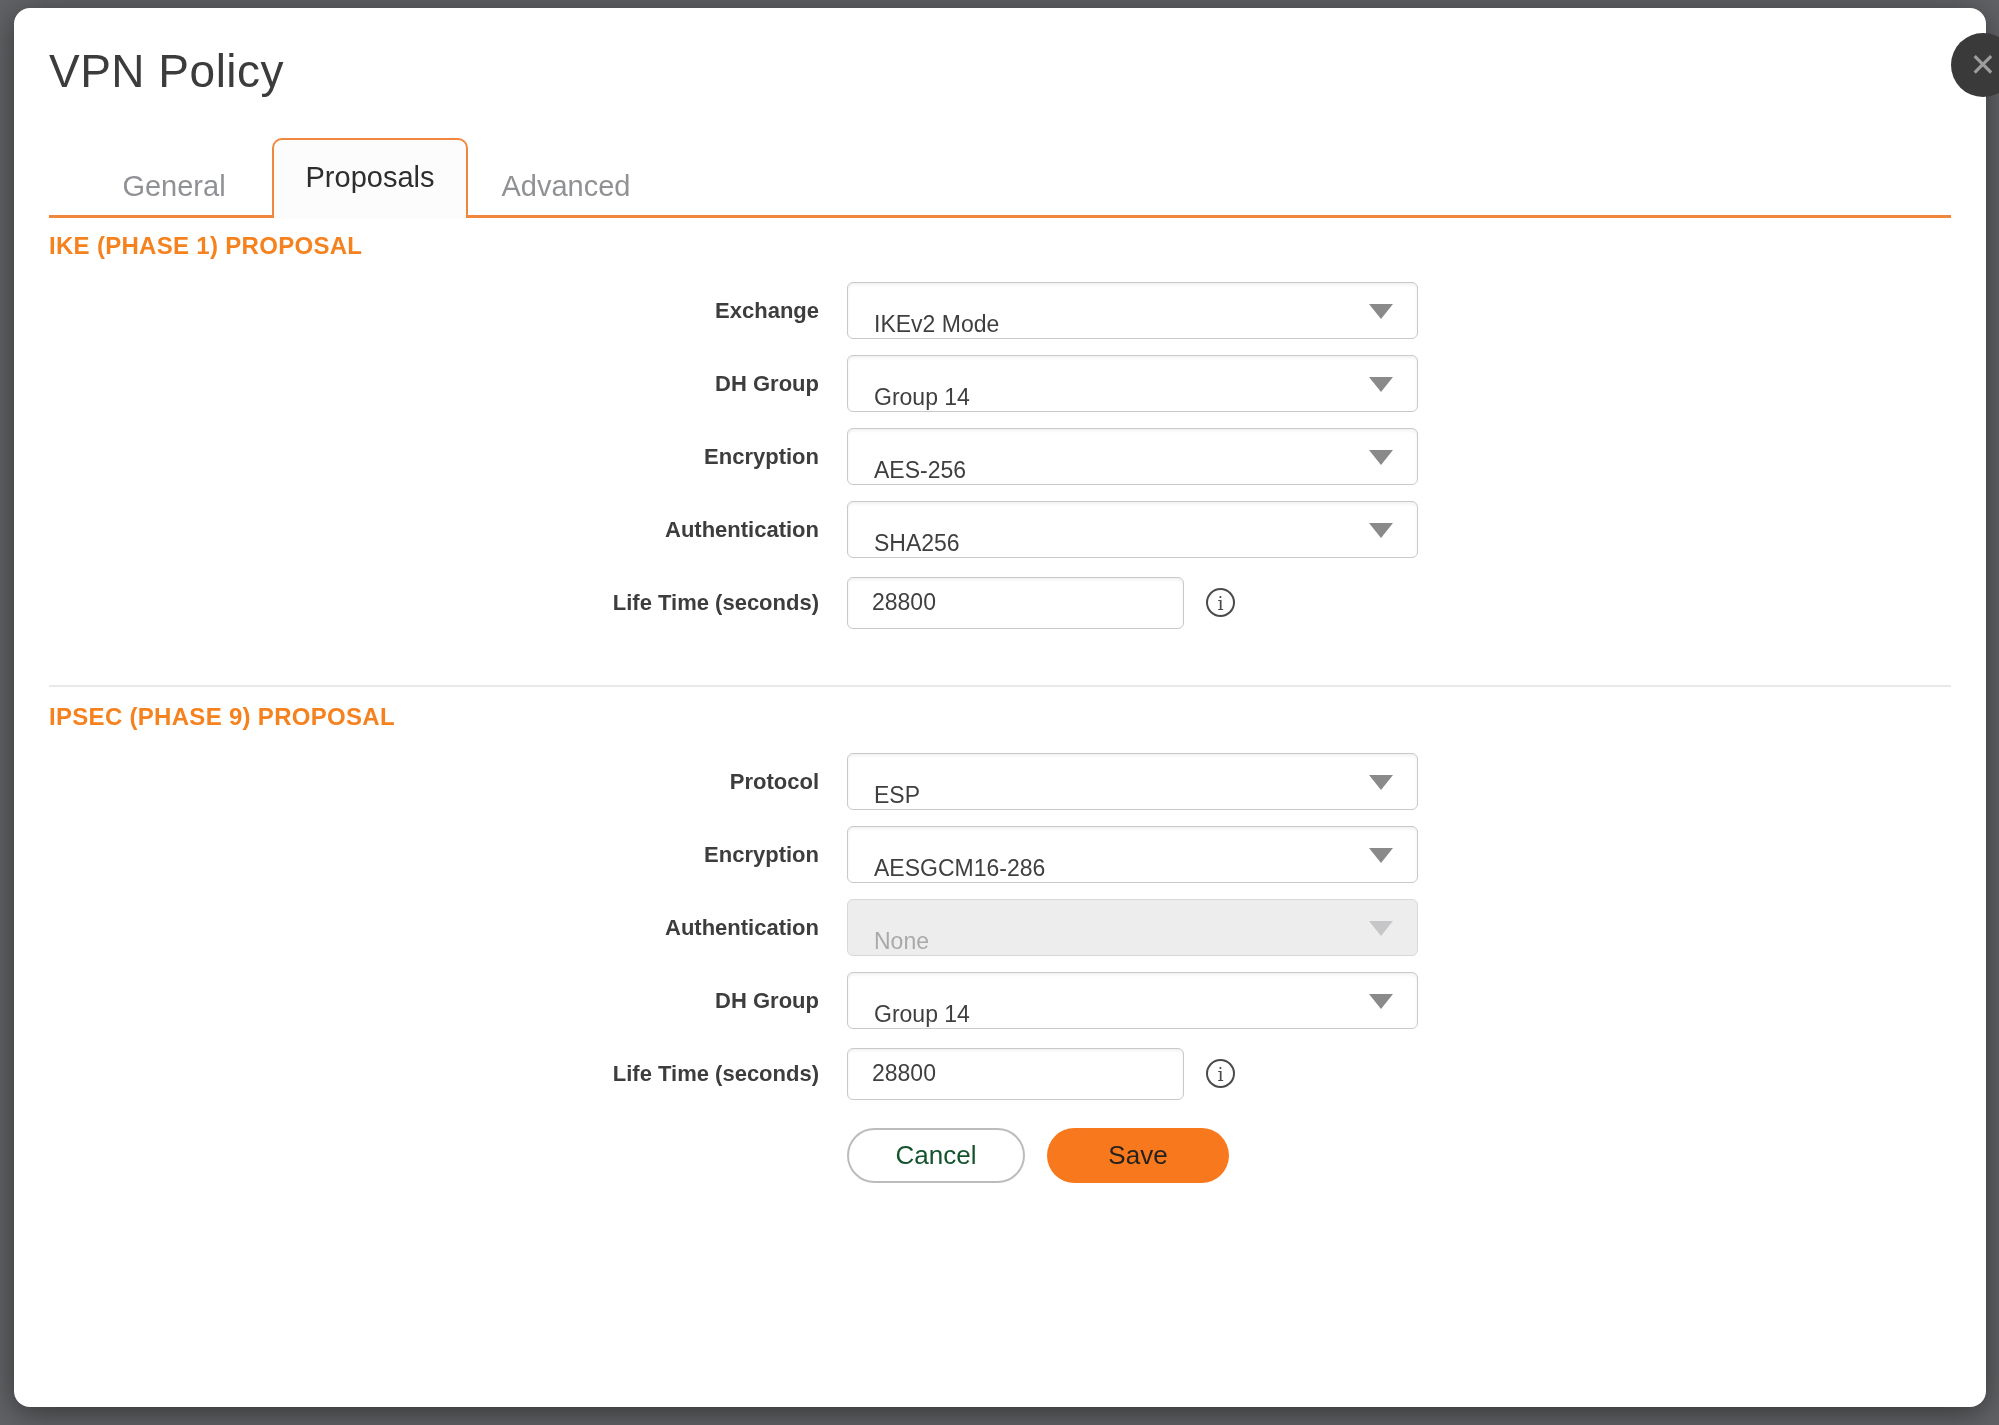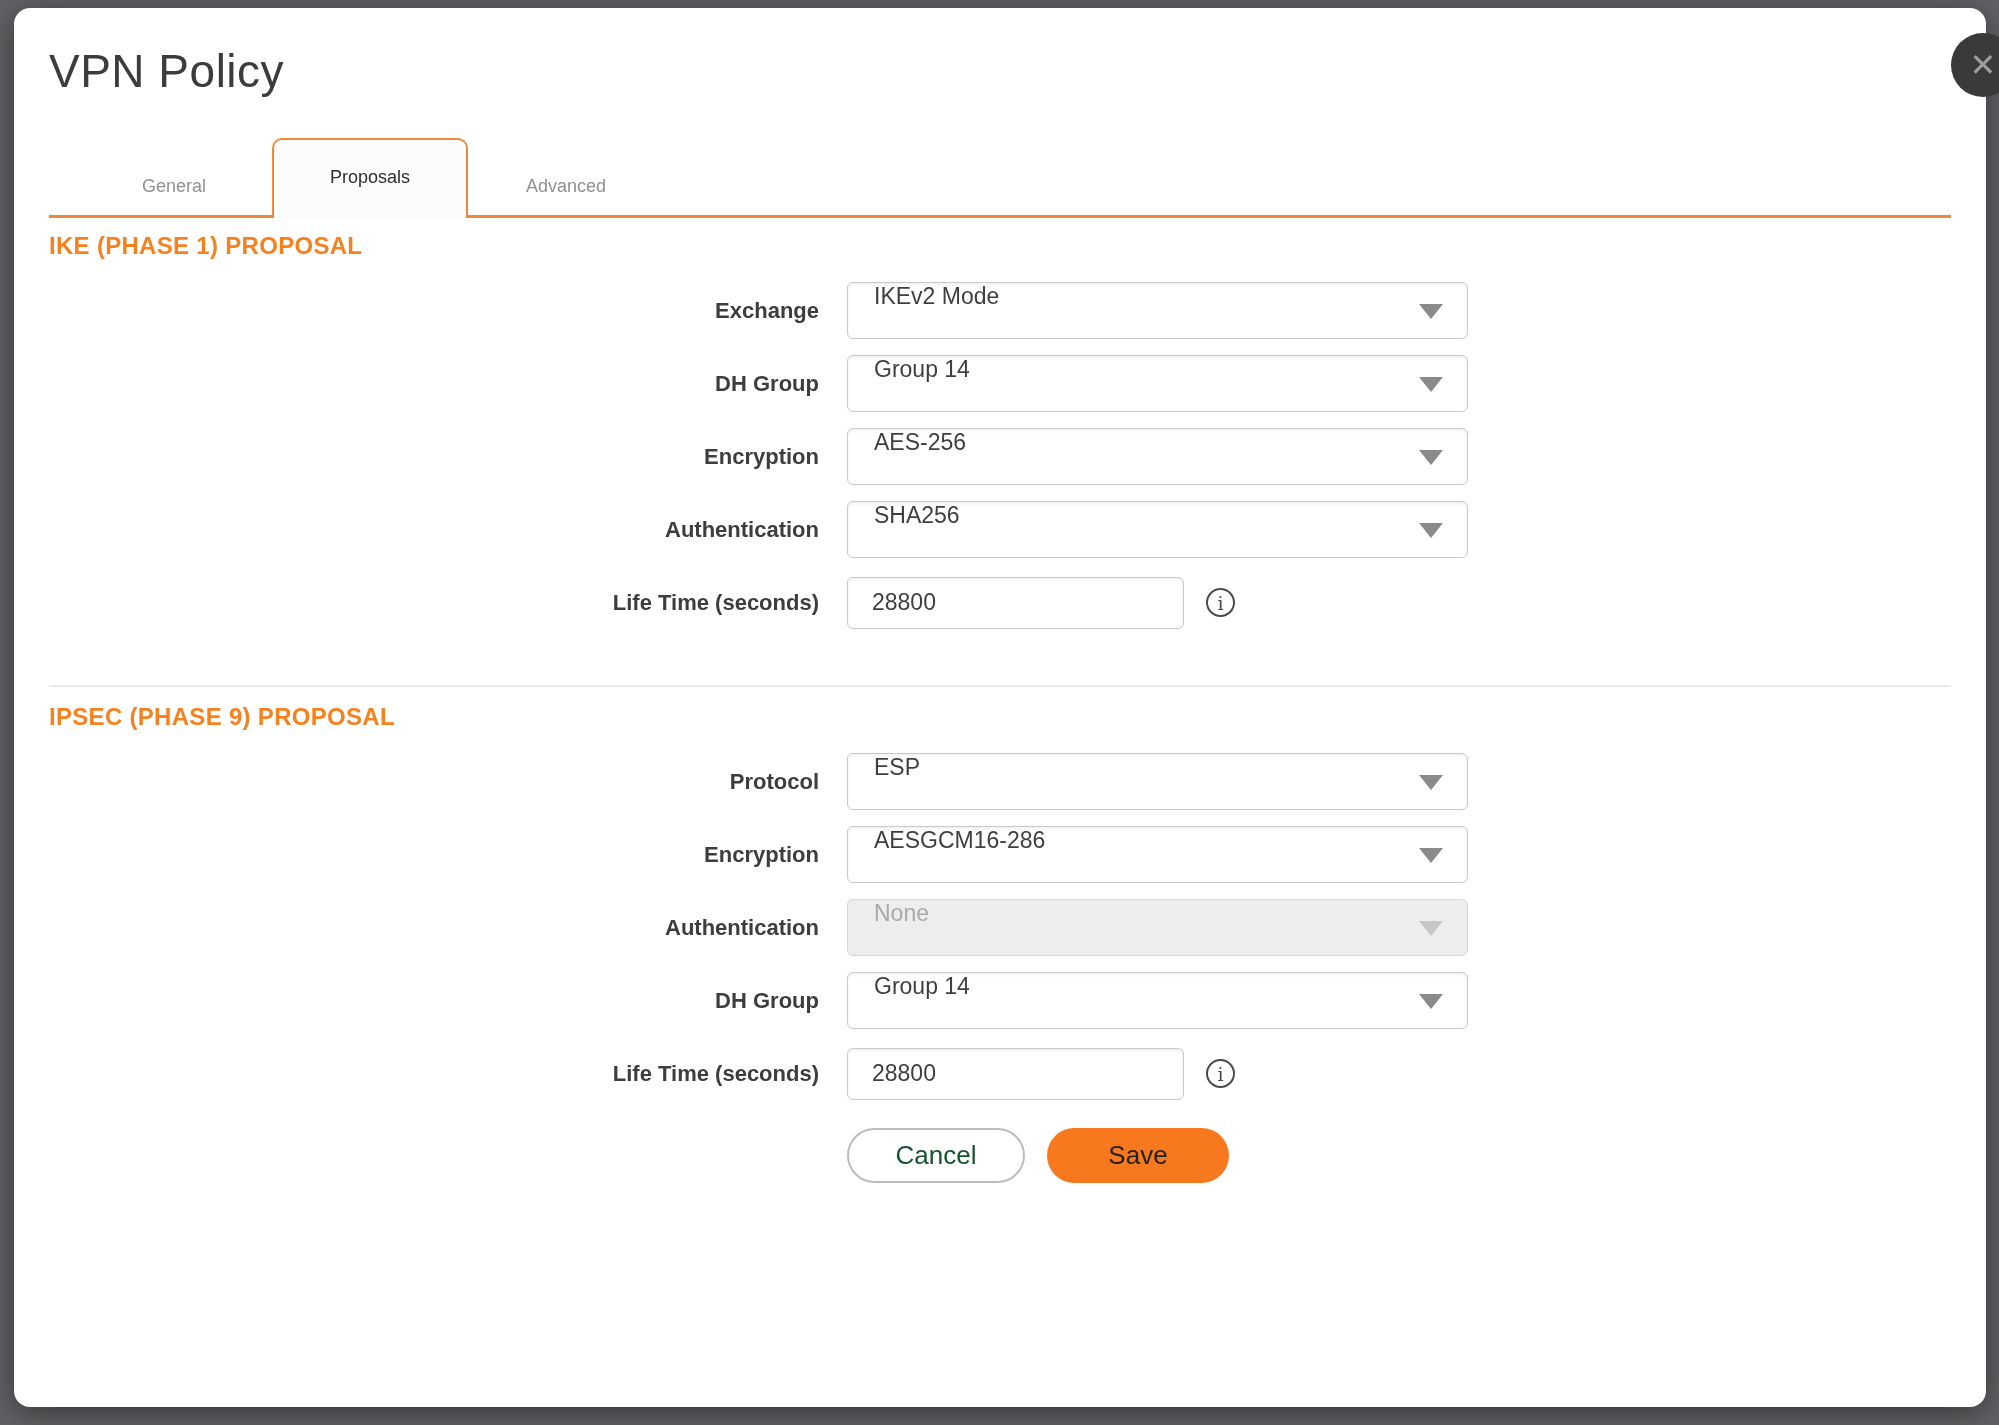--- a/index.html
+++ b/index.html
@@ -32,21 +32,21 @@
     margin-top: 40px;
     height: 80px;
     display: flex;
     align-items: flex-end;
     border-bottom: 3px solid #f0873c;
     padding-left: 27px;
   }
   .tab {
     width: 196px; height: 58px;
     display: flex; align-items: center; justify-content: center;
-    font-size: 18px;
+    font-size: 29px;
     color: #8f9194;
     cursor: pointer;
   }
   .tab.active {
     position: relative;
     height: 80px;
     margin-bottom: -3px;
     padding-bottom: 3px;
     background: #fcfcfc;
     border: 2px solid #f0873c;
@@ -79,26 +79,26 @@
     width: 798px;
     padding-right: 28px;
     text-align: right;
     font-size: 22px;
     font-weight: bold;
     color: #3d3d3d;
     flex: none;
   }
   .select {
     position: relative;
-    width: 621px; height: 57px;
+    width: 571px; height: 57px;
     background: #fff;
     border: 1px solid #c9c9c9;
     border-radius: 6px;
     box-shadow: inset 0 2px 3px rgba(0,0,0,0.06);
-    display: flex; align-items: flex-start;
+    display: flex; align-items: flex-end;
     padding: 0 60px 0 26px;
     font-size: 23px;
     color: #3f3f3f;
     cursor: pointer;
     flex: none;
   }
   .select .arrow {
     position: absolute;
     right: 24px; top: 50%;
     margin-top: -7px;

